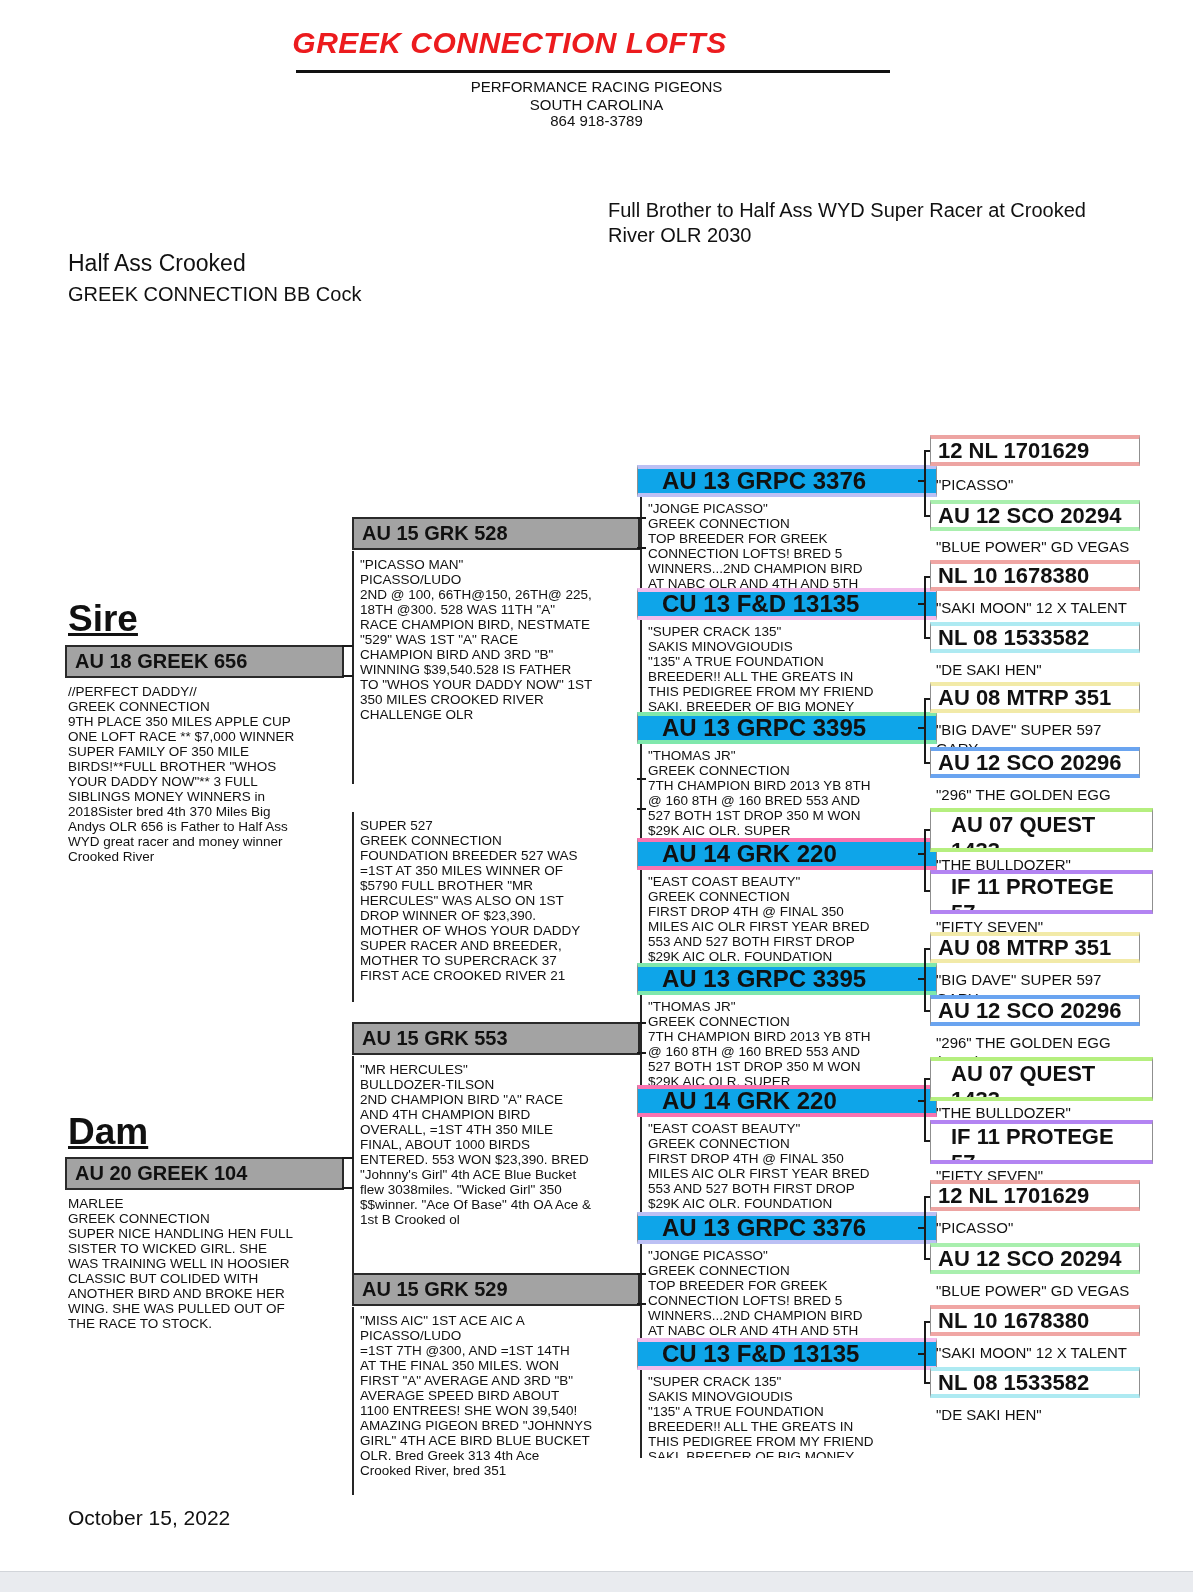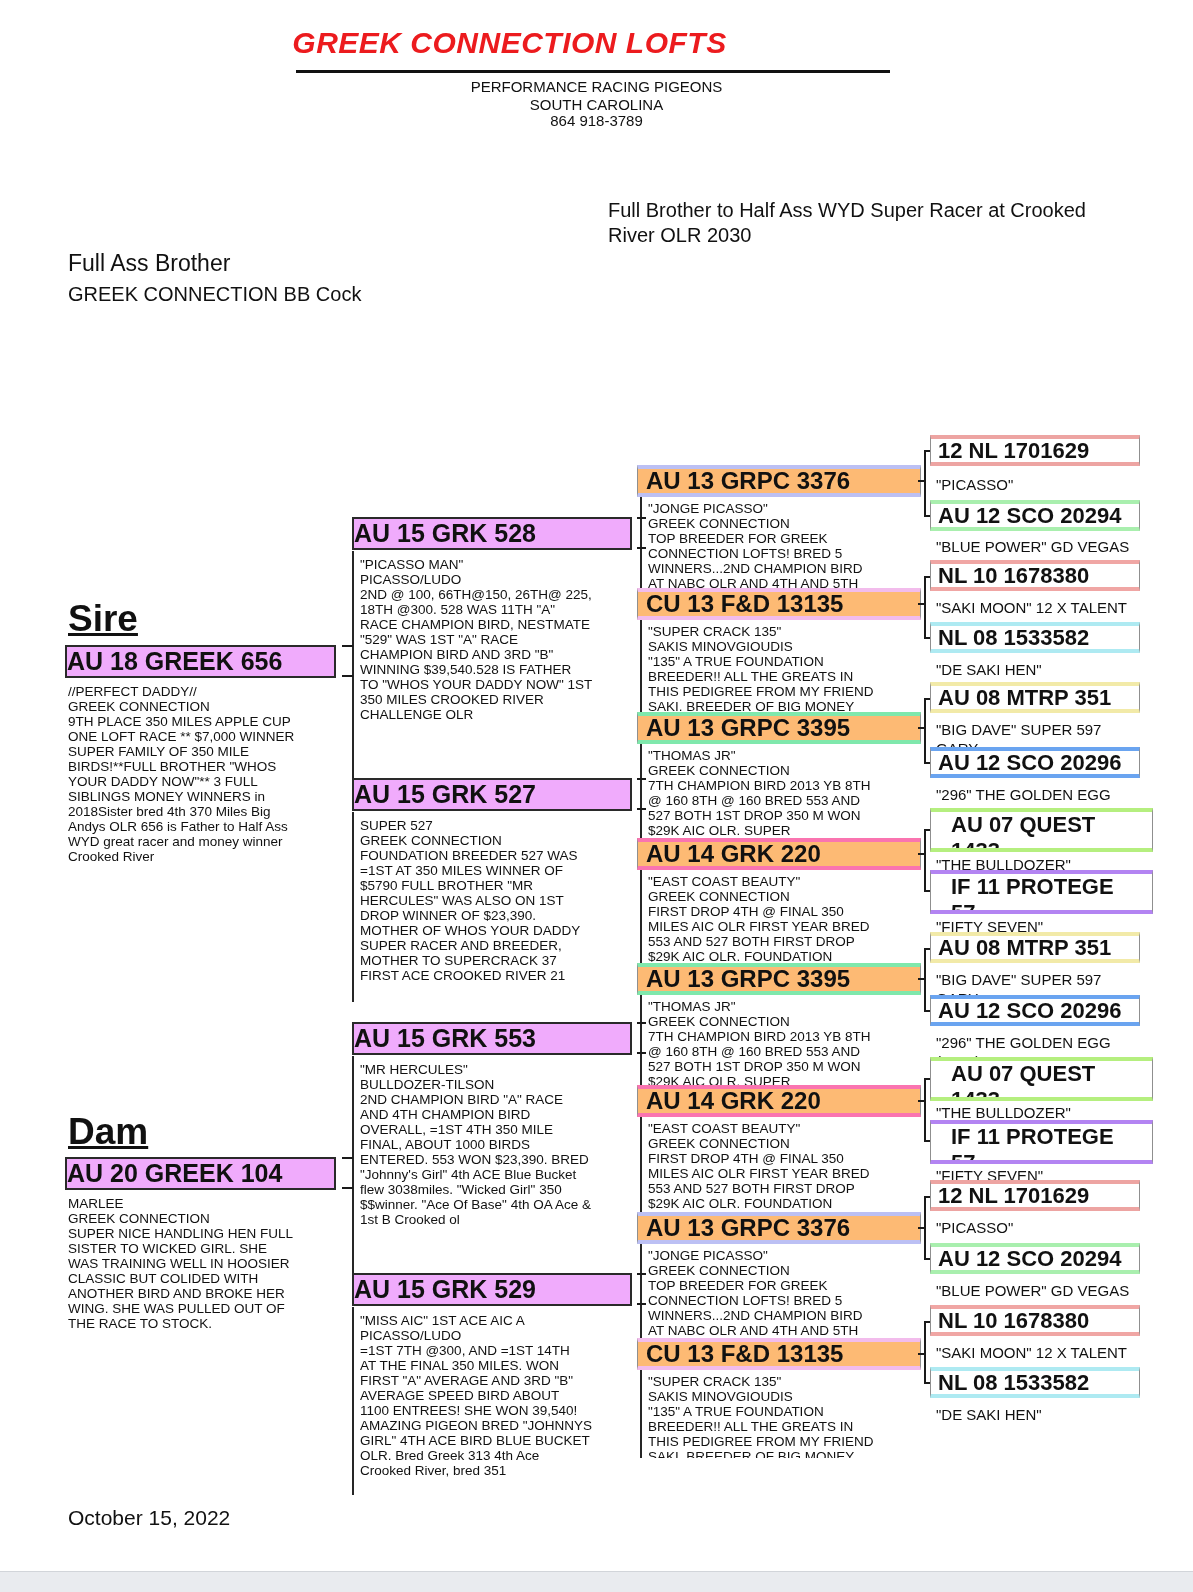--- a/index.html
+++ b/index.html
@@ -11,23 +11,23 @@
   .hrule{left:296px;top:70px;width:594px;height:3px;background:#111;}
   .sub{left:0;width:1193px;text-align:center;font-size:15px;}
   
   .bigband{left:68px;top:196px;font-size:31px;font-weight:bold;}
   .birdname{left:68px;top:250px;font-size:23px;}
   .birddesc{left:68px;top:283px;font-size:20px;}
   .note{left:608px;top:198px;width:500px;font-size:20px;line-height:25px;}
   
   .sechead{font-size:37px;font-weight:bold;text-decoration:underline;}
   
-  .t2{border:2px solid #2a2a2a;background:#f0abfc;font-weight:bold;font-size:25px;line-height:29px;height:29px;overflow:hidden;}
-  .t4{border:1px solid #8f8f8f;border-top-width:4px;border-bottom-width:4px;background:#fdba74;
-      font-weight:bold;font-size:24px;line-height:24px;height:24px;padding-left:8px;overflow:hidden;}
+  .t2{border:2px solid #2a2a2a;background:#a3a3a3;font-weight:bold;font-size:20px;line-height:29px;height:29px;padding-left:8px;overflow:hidden;}
+  .t4{border:1px solid #8f8f8f;border-top-width:4px;border-bottom-width:4px;background:#0ea5e9;
+      font-weight:bold;font-size:24px;line-height:24px;height:24px;padding-left:24px;overflow:hidden;}
   .t5{border:1px solid #8f8f8f;border-top-width:4px;border-bottom-width:4px;background:#fff;
       font-weight:bold;font-size:22px;line-height:23px;height:23px;padding-left:7px;overflow:hidden;white-space:pre-line;}
   .t5.tall{height:36px;line-height:26px;padding-left:20px;}
   
   .info{font-size:13.5px;line-height:15px;white-space:pre-line;overflow:hidden;}
   .rl{border-left:2px solid #262626;padding-left:6px;padding-top:6px;}
   .cap{font-size:15px;line-height:19px;white-space:pre-line;overflow:hidden;}
   .clip27{height:27px;}
   .date{left:68px;top:1506px;font-size:21px;}
   .bottombar{left:0;top:1571px;width:1193px;height:21px;background:#e9ebef;border-top:1px solid #d2d5da;}
@@ -37,21 +37,21 @@
 <body>
 
 <div id="page">
 
   <div class="abs brand" style="color: rgb(236, 27, 30);">GREEK CONNECTION LOFTS</div>
   <div class="abs hrule"></div>
   <div class="abs sub" style="top:78px">PERFORMANCE RACING PIGEONS</div>
   <div class="abs sub" style="top:96px">SOUTH CAROLINA</div>
   <div class="abs sub" style="top:112px">864 918-3789</div>
 
-  <div class="abs birdname">Full Ass Brother</div>
+  <div class="abs birdname">Half Ass Crooked</div>
   <div class="abs birddesc">GREEK CONNECTION BB Cock</div>
   <div class="abs note">Full Brother to Half Ass WYD Super Racer at Crooked River OLR 2030</div>
 
   <div class="abs sechead" style="left:68px;top:598px">Sire</div>
   <div class="abs t2" style="left:65px;top:645px;width:267px">AU 18 GREEK 656</div>
   <div class="abs info" style="left:68px;top:684px;width:276px;height:182px">//PERFECT DADDY//
 GREEK CONNECTION
 9TH PLACE 350 MILES APPLE CUP
 ONE LOFT RACE ** $7,000 WINNER
 SUPER FAMILY OF 350 MILE
@@ -80,21 +80,20 @@
 PICASSO/LUDO
 2ND @ 100, 66TH@150, 26TH@ 225,
 18TH @300.      528 WAS 11TH "A"
 RACE CHAMPION BIRD, NESTMATE
 "529" WAS 1ST "A" RACE
 CHAMPION BIRD AND 3RD "B"
 WINNING $39,540.528 IS FATHER
 TO "WHOS YOUR DADDY NOW" 1ST
 350 MILES CROOKED RIVER
 CHALLENGE OLR</div>
-  <div class="abs t2" style="left:352px;top:778px;width:276px">AU 15 GRK 527</div>
   <div class="abs info rl" style="left:352px;top:812px;width:276px;height:184px">SUPER 527
 GREEK CONNECTION
 FOUNDATION BREEDER 527 WAS
 =1ST AT 350 MILES WINNER OF
 $5790 FULL BROTHER "MR
 HERCULES" WAS ALSO ON 1ST
 DROP WINNER OF $23,390.
 MOTHER OF WHOS YOUR DADDY
 SUPER RACER AND BREEDER,
 MOTHER TO SUPERCRACK 37

